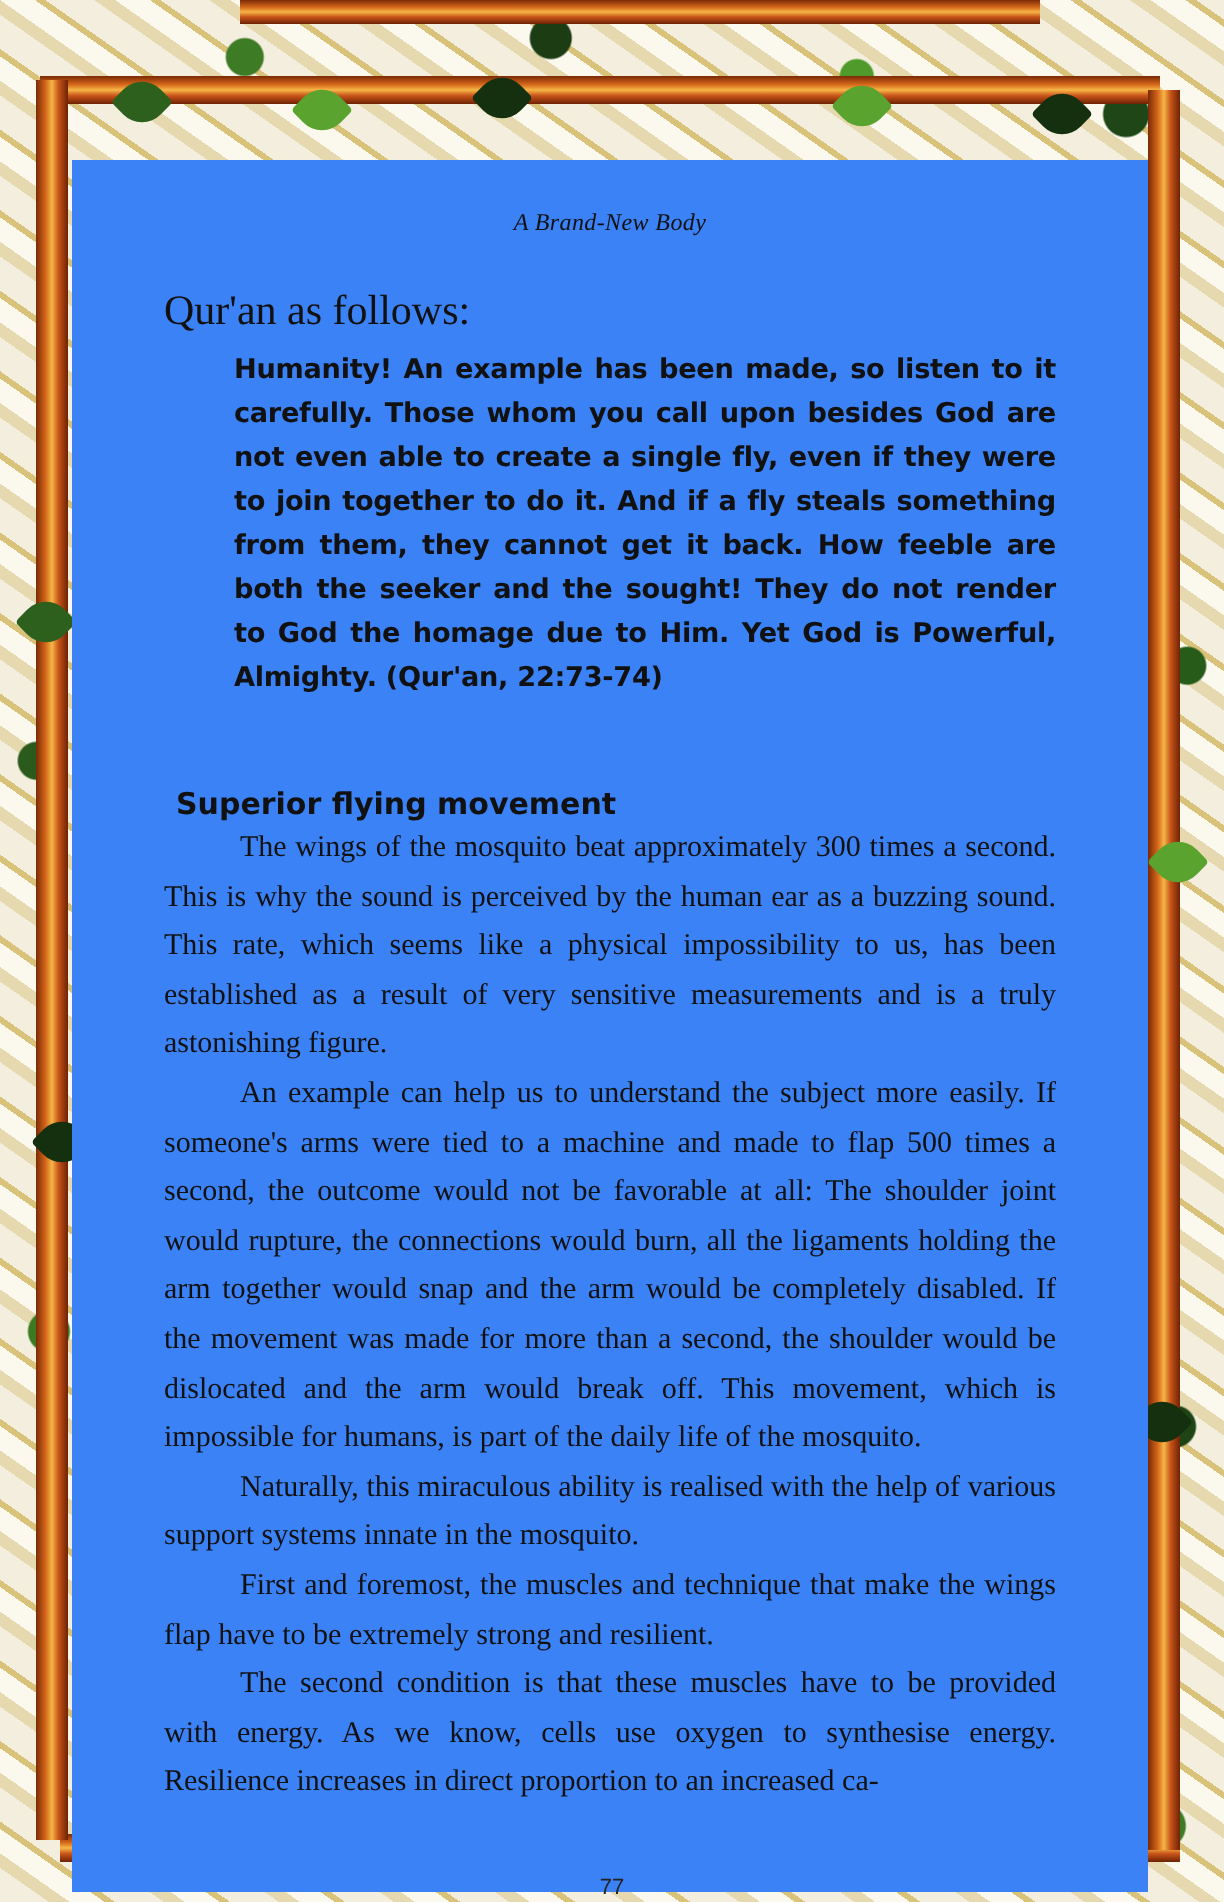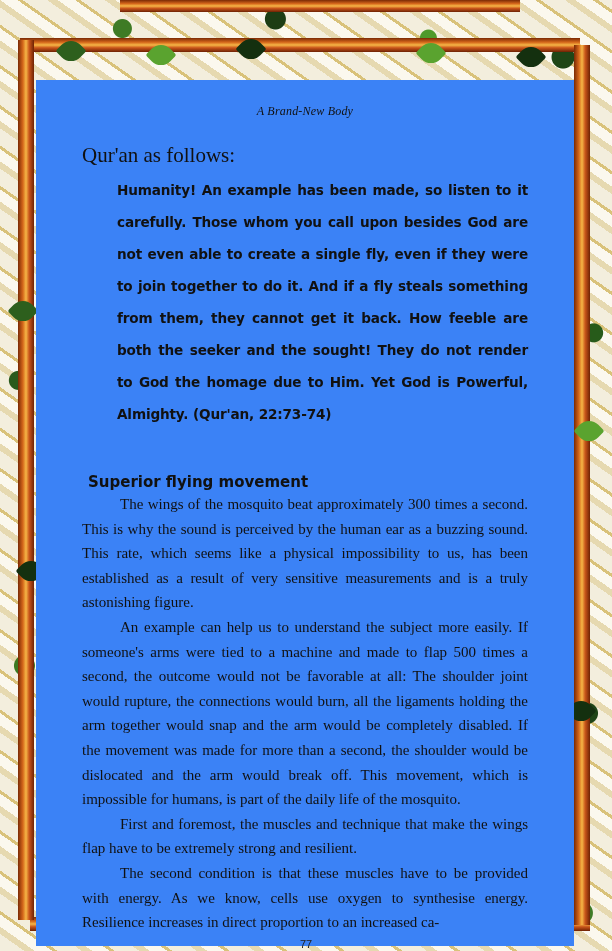--- a/index.html
+++ b/index.html
@@ -45,21 +45,21 @@
   }
   .running-head {
     position: absolute; left: 0; right: 0; top: 24px;
     text-align: center; font-style: italic; font-size: 12px; color: #111;
     letter-spacing: 0.2px;
   }
   .content { position: absolute; left: 46px; width: 446px; top: 64px; color: #111; }
   .intro { font-size: 21px; line-height: 22px; margin: 0; }
   .quote {
     margin: 8px 0 0 35px; font-family: "DejaVu Sans", "Liberation Sans", sans-serif;
-    font-weight: bold; font-size: 13.6px; line-height: 32px; text-align: justify;
+    font-weight: bold; font-size: 13.6px; line-height: 22px; text-align: justify;
     letter-spacing: -0.15px;
   }
   .heading {
     margin: 42px 0 0 6px;
     font-family: "DejaVu Sans", "Liberation Sans", sans-serif;
     font-weight: bold; font-size: 15px; line-height: 20px;
   }
   .para {
     margin: 0; font-size: 15px; line-height: 24.6px; text-align: justify; text-indent: 38px;
   }
@@ -92,18 +92,19 @@
 <div class="leaf l3" style="left:500px;top:910px"></div>
 
 <div class="page">
   <div class="running-head">A Brand-New Body</div>
   <div class="content">
     <p class="intro">Qur'an as follows:</p>
     <p class="quote">Humanity! An example has been made, so listen to it carefully. Those whom you call upon besides God are not even able to create a single fly, even if they were to join together to do it. And if a fly steals something from them, they cannot get it back. How feeble are both the seeker and the sought! They do not render to God the homage due to Him. Yet God is Powerful, Almighty. (Qur'an, 22:73-74)</p>
     <div class="heading">Superior flying movement</div>
     <p class="para">The wings of the mosquito beat approximately 300 times a second. This is why the sound is perceived by the human ear as a buzzing sound. This rate, which seems like a physical impossibility to us, has been established as a result of very sensitive measurements and is a truly astonishing figure.</p>
     <p class="para">An example can help us to understand the subject more easily. If someone's arms were tied to a machine and made to flap 500 times a second, the outcome would not be favorable at all: The shoulder joint would rupture, the connections would burn, all the ligaments holding the arm together would snap and the arm would be completely disabled. If the movement was made for more than a second, the shoulder would be dislocated and the arm would break off. This movement, which is impossible for humans, is part of the daily life of the mosquito.</p>
+    <p class="para">Naturally, this miraculous ability is realised with the help of various support systems innate in the mosquito.</p>
     <p class="para">First and foremost, the muscles and technique that make the wings flap have to be extremely strong and resilient.</p>
     <p class="para">The second condition is that these muscles have to be provided with energy. As we know, cells use oxygen to synthesise energy. Resilience increases in direct proportion to an increased ca-</p>
   </div>
 </div>
 
 <div class="page-num">77</div>
 
 </body></html>

